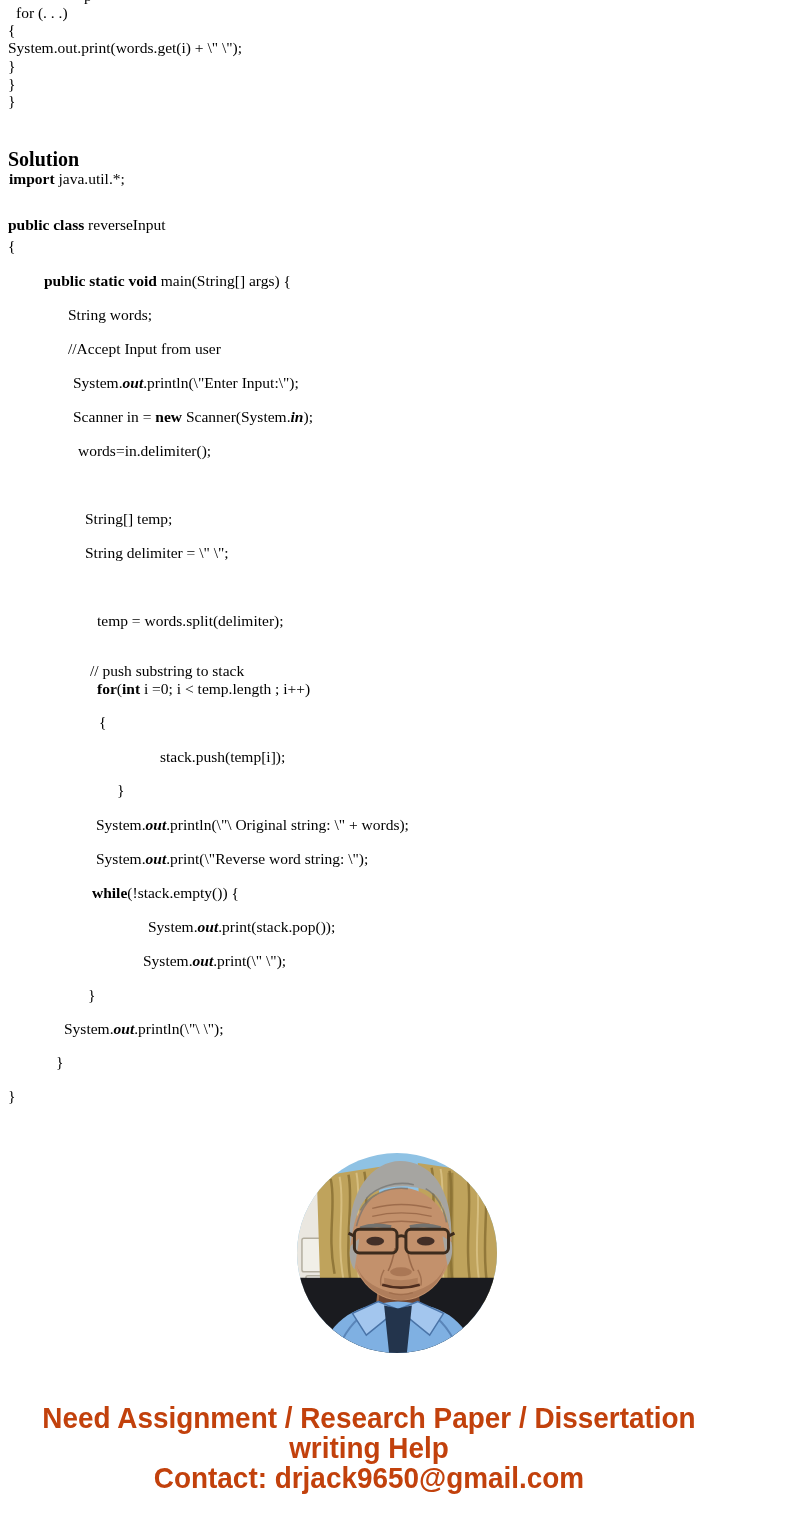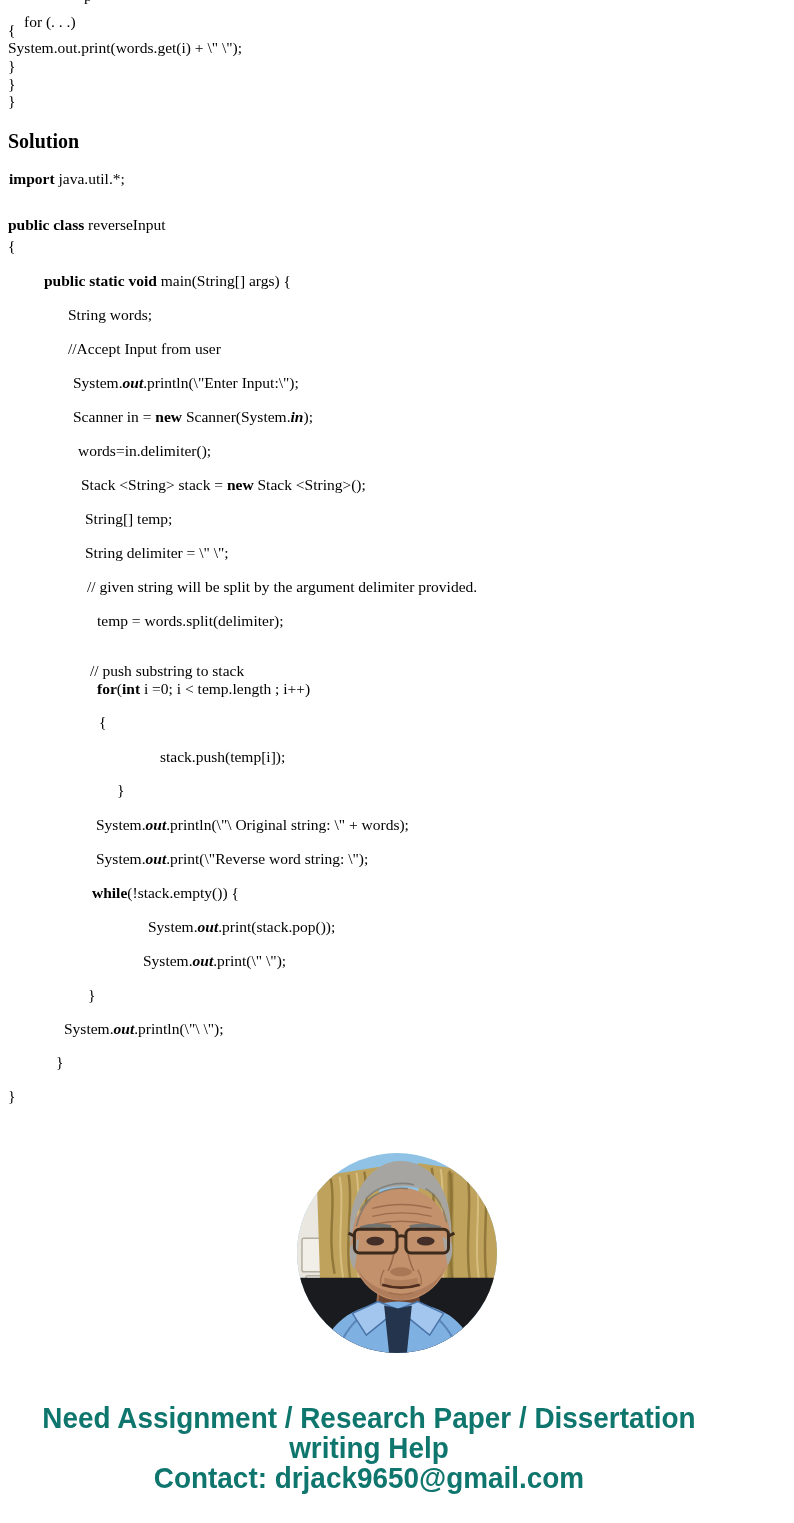--- a/index.html
+++ b/index.html
@@ -5,62 +5,60 @@
   html,body{margin:0;padding:0;background:#ffffff;}
   .canvas{
     position:relative;width:794px;height:1523px;background:#ffffff;
     overflow:hidden;font-family:"Liberation Serif",serif;color:#000000;
   }
   .code-layer{position:absolute;left:0;top:0;width:100%;height:100%;}
   .line{
     position:absolute;white-space:pre;font-size:15.5px;line-height:18px;
     font-family:"Liberation Serif",serif;color:#000;
   }
-  .line.heading{font-size:20px;line-height:24px;font-weight:bold;}
+  .line.heading{font-size:20px;line-height:24px;font-weight:bold;margin-top:18px;}
   .line .b{font-weight:bold;}
   .line .bi{font-weight:bold;font-style:italic;}
   .photo-wrap{
     position:absolute;left:297px;top:1153px;width:200px;height:200px;
     border-radius:50%;overflow:hidden;
   }
   .photo-wrap svg{display:block;width:200px;height:200px;}
   .footer{
     position:absolute;left:0;top:1403px;width:738px;text-align:center;
     font-family:"Liberation Sans",sans-serif;font-weight:bold;
-    font-size:30px;line-height:30px;color:#0f766e;
+    font-size:30px;line-height:30px;color:#c2410c;
   }
   .footer-inner{transform:scaleX(0.93);transform-origin:50% 50%;}
 </style>
 </head>
 <body>
 
 <div class="canvas">
 
   <div class="code-layer">
       <div class="line" style="left: 84px; top: -13px;"><span>p</span></div>
-      <div class="line" style="left: 24px; top: 4px; margin-top: 9px;"><span>for (. . .)</span></div>
+      <div class="line" style="left: 16px; top: 4px;"><span>for (. . .)</span></div>
       <div class="line" style="left: 8px; top: 21px;"><span>{</span></div>
       <div class="line" style="left: 8px; top: 39px;"><span>System.out.print(words.get(i) + \" \");</span></div>
       <div class="line" style="left: 8px; top: 57px;"><span>}</span></div>
       <div class="line" style="left: 8px; top: 75px;"><span>}</span></div>
       <div class="line" style="left: 8px; top: 92px;"><span>}</span></div>
       <div class="line heading" style="left: 8px; top: 129px;"><span class="b">Solution</span></div>
       <div class="line" style="left: 9px; top: 170px;"><span class="b">import</span><span> java.util.*;</span></div>
       <div class="line" style="left: 8px; top: 216px;"><span class="b">public class</span><span> reverseInput</span></div>
       <div class="line" style="left: 8px; top: 237px;"><span>{</span></div>
       <div class="line" style="left: 44px; top: 272px;"><span class="b">public static void</span><span> main(String[] args) {</span></div>
       <div class="line" style="left: 68px; top: 306px;"><span>String words;</span></div>
       <div class="line" style="left: 68px; top: 340px;"><span>//Accept Input from user</span></div>
       <div class="line" style="left: 73px; top: 374px;"><span>System.</span><span class="bi">out</span><span>.println(\"Enter Input:\");</span></div>
       <div class="line" style="left: 73px; top: 408px;"><span>Scanner in = </span><span class="b">new</span><span> Scanner(System.</span><span class="bi">in</span><span>);</span></div>
       <div class="line" style="left: 78px; top: 442px;"><span>words=in.delimiter();</span></div>
-      <div class="line" style="left: 81px; top: 476px;"><span>Stack &lt;String&gt; stack = </span><span class="b">new</span><span> Stack &lt;String&gt;();</span></div>
       <div class="line" style="left: 85px; top: 510px;"><span>String[] temp;</span></div>
       <div class="line" style="left: 85px; top: 544px;"><span>String delimiter = \" \";</span></div>
-      <div class="line" style="left: 87px; top: 578px;"><span>// given string will be split by the argument delimiter provided.</span></div>
       <div class="line" style="left: 85px; top: 612px; margin-left: 12px;"><span>temp = words.split(delimiter);</span></div>
       <div class="line" style="left: 90px; top: 662px;"><span>// push substring to stack</span></div>
       <div class="line" style="left: 97px; top: 680px; text-align: right;"><span class="b">for</span><span>(</span><span class="b">int</span><span> i =0; i &lt; temp.length ; i++)</span></div>
       <div class="line" style="left: 99px; top: 713px;"><span>{</span></div>
       <div class="line" style="left: 160px; top: 748px;"><span>stack.push(temp[i]);</span></div>
       <div class="line" style="left: 117px; top: 781px;"><span>}</span></div>
       <div class="line" style="left: 96px; top: 816px;"><span>System.</span><span class="bi">out</span><span>.println(\"\ Original string: \" + words);</span></div>
       <div class="line" style="left: 96px; top: 850px;"><span>System.</span><span class="bi">out</span><span>.print(\"Reverse word string: \");</span></div>
       <div class="line" style="left: 92px; top: 884px;"><span class="b">while</span><span>(!stack.empty()) {</span></div>
       <div class="line" style="left: 148px; top: 918px;"><span>System.</span><span class="bi">out</span><span>.print(stack.pop());</span></div>

